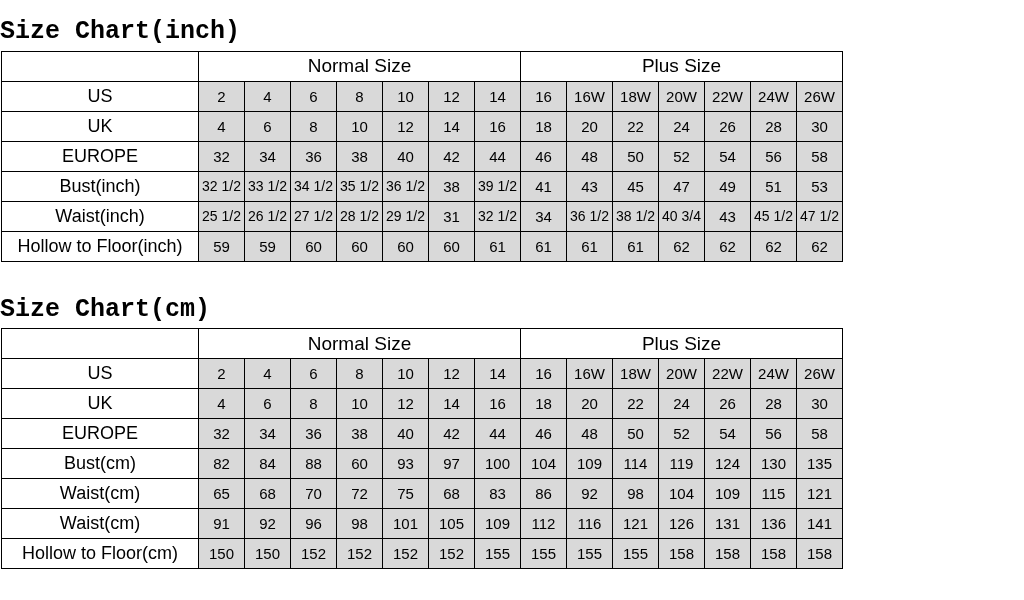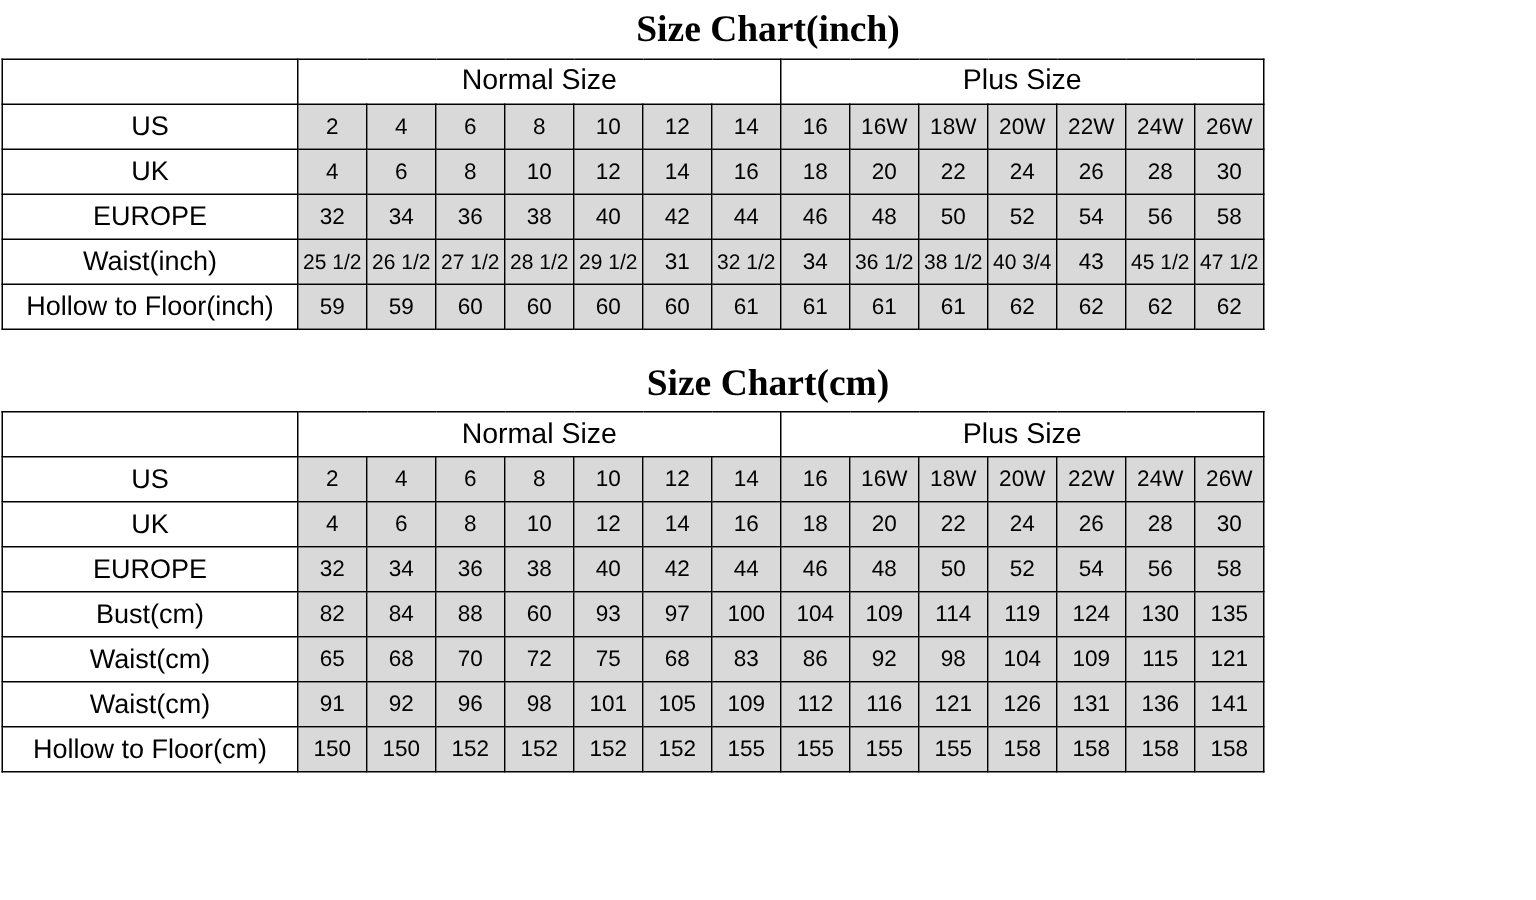--- a/index.html
+++ b/index.html
@@ -18,27 +18,27 @@
     width: 1024px;
     height: 600px;
     position: relative;
     box-sizing: border-box;
   }
   .chart-block {
     width: 1024px;
     box-sizing: border-box;
   }
   .chart-title {
-    text-align: center;
+    text-align: left;
     font-size: 25px;
     font-weight: bold;
     letter-spacing: 0px;
     line-height: 1.1;
-    padding: 6px 0 5px 0;
-    font-family: Liberation Serif, serif;
+    padding: 18px 0 5px 0;
+    font-family: Liberation Mono, monospace;
   }
   table.size-table {
     border-collapse: collapse;
     table-layout: fixed;
     width: 842px;
     margin: 0 1px;
     font-size: 15px;
   }
   table.size-table td,
   table.size-table th {
@@ -134,20 +134,37 @@
             <td class="cell-data narrow">44</td>
             <td class="cell-data plus">46</td>
             <td class="cell-data plus">48</td>
             <td class="cell-data plus">50</td>
             <td class="cell-data plus">52</td>
             <td class="cell-data plus">54</td>
             <td class="cell-data plus">56</td>
             <td class="cell-data plus">58</td>
           </tr>
           <tr>
+            <td class="col-label">Bust(inch)</td>
+            <td class="cell-data narrow tight">32 1/2</td>
+            <td class="cell-data narrow tight">33 1/2</td>
+            <td class="cell-data narrow tight">34 1/2</td>
+            <td class="cell-data narrow tight">35 1/2</td>
+            <td class="cell-data narrow tight">36 1/2</td>
+            <td class="cell-data narrow">38</td>
+            <td class="cell-data narrow tight">39 1/2</td>
+            <td class="cell-data plus">41</td>
+            <td class="cell-data plus">43</td>
+            <td class="cell-data plus">45</td>
+            <td class="cell-data plus">47</td>
+            <td class="cell-data plus">49</td>
+            <td class="cell-data plus">51</td>
+            <td class="cell-data plus">53</td>
+          </tr>
+          <tr>
             <td class="col-label">Waist(inch)</td>
             <td class="cell-data narrow tight">25 1/2</td>
             <td class="cell-data narrow tight">26 1/2</td>
             <td class="cell-data narrow tight">27 1/2</td>
             <td class="cell-data narrow tight">28 1/2</td>
             <td class="cell-data narrow tight">29 1/2</td>
             <td class="cell-data narrow">31</td>
             <td class="cell-data narrow tight">32 1/2</td>
             <td class="cell-data plus">34</td>
             <td class="cell-data plus tight">36 1/2</td>

